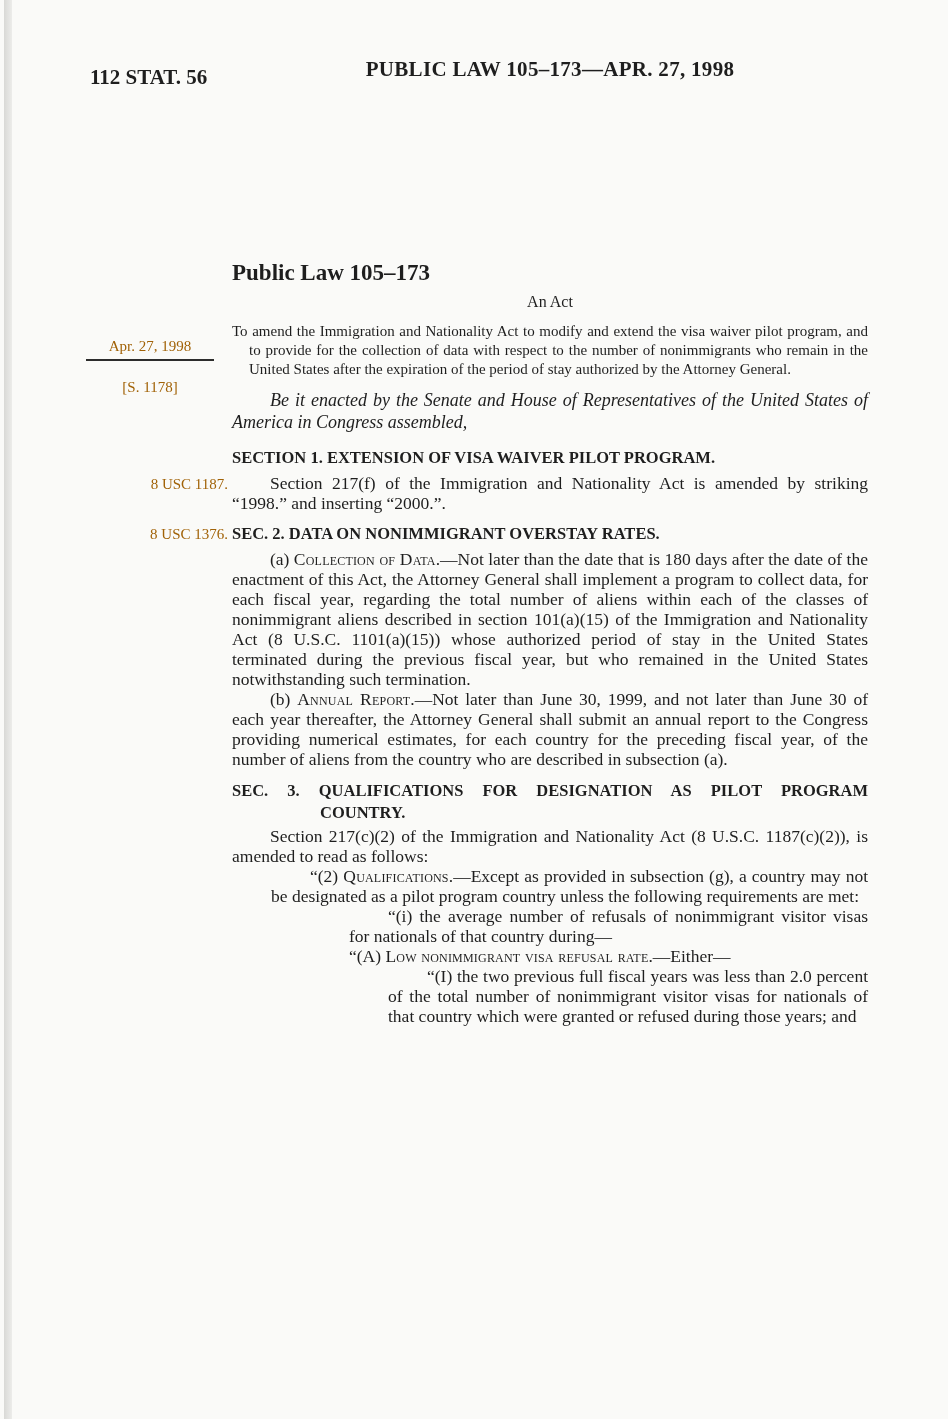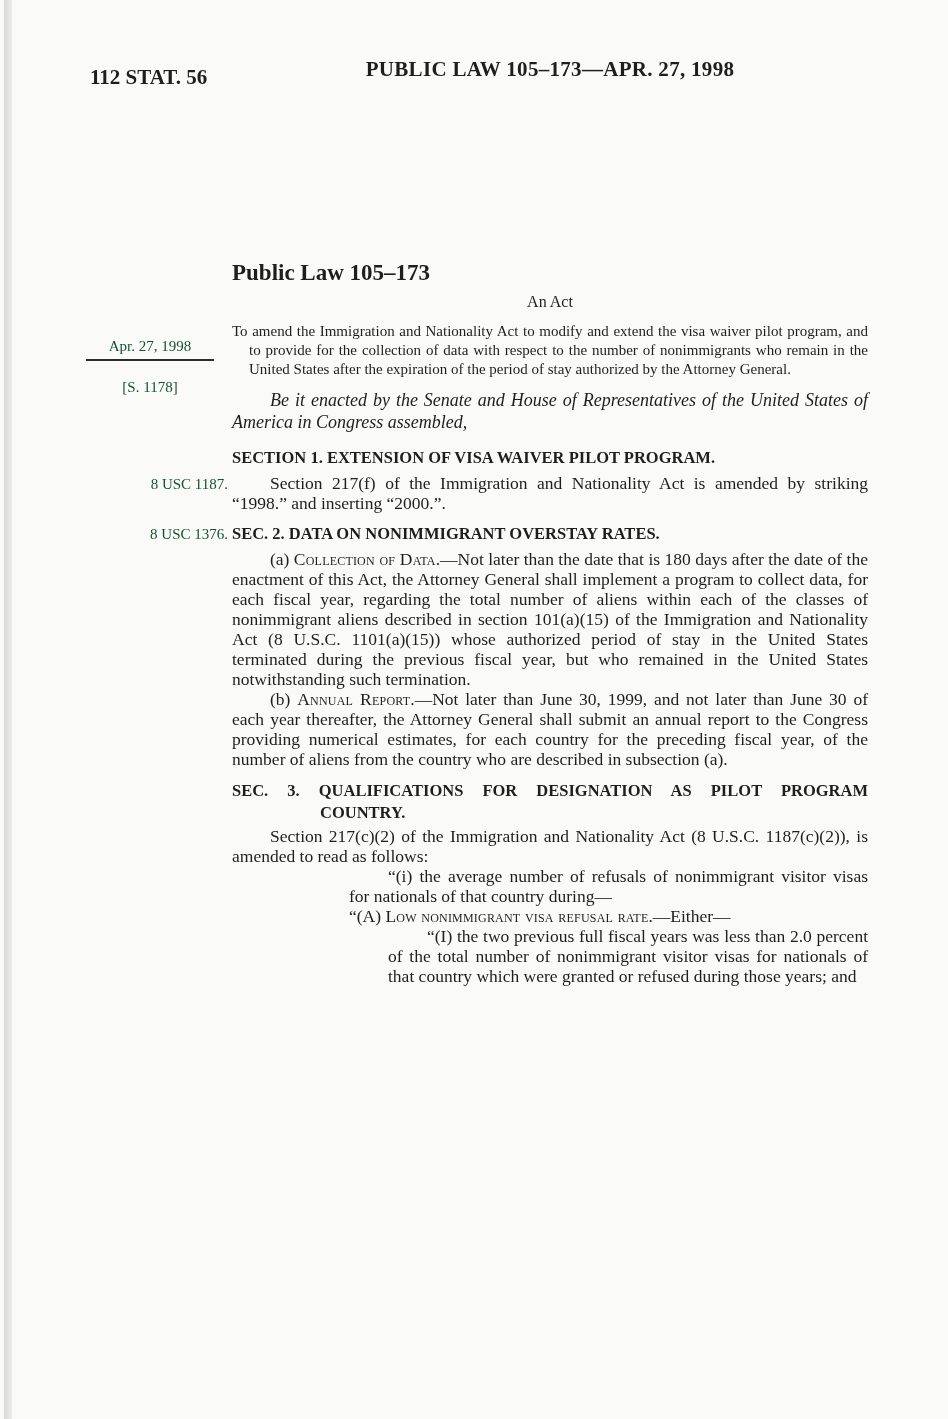--- a/index.html
+++ b/index.html
@@ -20,21 +20,21 @@
 
   .content{position:absolute;left:232px;top:258px;width:636px;}
 
   .law-title{font-size:23px;font-weight:bold;line-height:29px;}
   .an-act{font-size:16px;text-align:center;margin-top:6px;}
 
   .rel{position:relative;}
   .preamble{font-size:15px;line-height:19px;text-align:justify;
     padding-left:17px;text-indent:-17px;margin:11px 0 0 0;}
 
-  .mn{position:absolute;font-size:15px;line-height:19px;color:#14532d;}
+  .mn{position:absolute;font-size:15px;line-height:19px;color:#a16207;}
   .mn-date{left:-146px;top:15px;width:128px;text-align:center;}
   .mn-date .date{border-bottom:2px solid #2c2c2c;padding-bottom:3px;}
   .mn-date .bill{padding-top:17px;}
   .mn-usc{left:-144px;top:2px;width:140px;text-align:right;}
 
   .enacting{font-style:italic;font-size:18px;line-height:21.5px;
     text-align:justify;text-indent:38px;margin:11px 0 0 0;}
 
   .sec-head{font-weight:bold;font-size:16.5px;line-height:21px;margin:0;}
   .h-sec1{margin-top:14px;}
@@ -99,20 +99,21 @@
 
     <p class="bodyp first"><span>(b) </span><span class="sc">Annual Report</span><span>.—Not later than June 30, 1999, and not later than June 30 of each year thereafter, the Attorney General shall submit an annual report to the Congress providing numerical estimates, for each country for the preceding fiscal year, of the number of aliens from the country who are described in subsection (a).</span></p>
 
     <div class="sec-head h-sec3">
       <div class="hl1">SEC. 3. QUALIFICATIONS FOR DESIGNATION AS PILOT PROGRAM</div>
       <div class="hl2">COUNTRY.</div>
     </div>
 
     <p class="bodyp first mt2">Section 217(c)(2) of the Immigration and Nationality Act (8 U.S.C. 1187(c)(2)), is amended to read as follows:</p>
 
+    <p class="bodyp lvl1"><span>“(2) </span><span class="sc">Qualifications</span><span>.—Except as provided in subsection (g), a country may not be designated as a pilot program country unless the following requirements are met:</span></p>
 
     <p class="bodyp lvl3">“(i) the average number of refusals of nonimmigrant visitor visas for nationals of that country during—</p>
 
     <p class="bodyp lvl2"><span>“(A) </span><span class="sc">Low nonimmigrant visa refusal rate</span><span>.—Either—</span></p>
 
     <p class="bodyp lvl4">“(I) the two previous full fiscal years was less than 2.0 percent of the total number of nonimmigrant visitor visas for nationals of that country which were granted or refused during those years; and</p>
 
   </main>
 </div>
 

